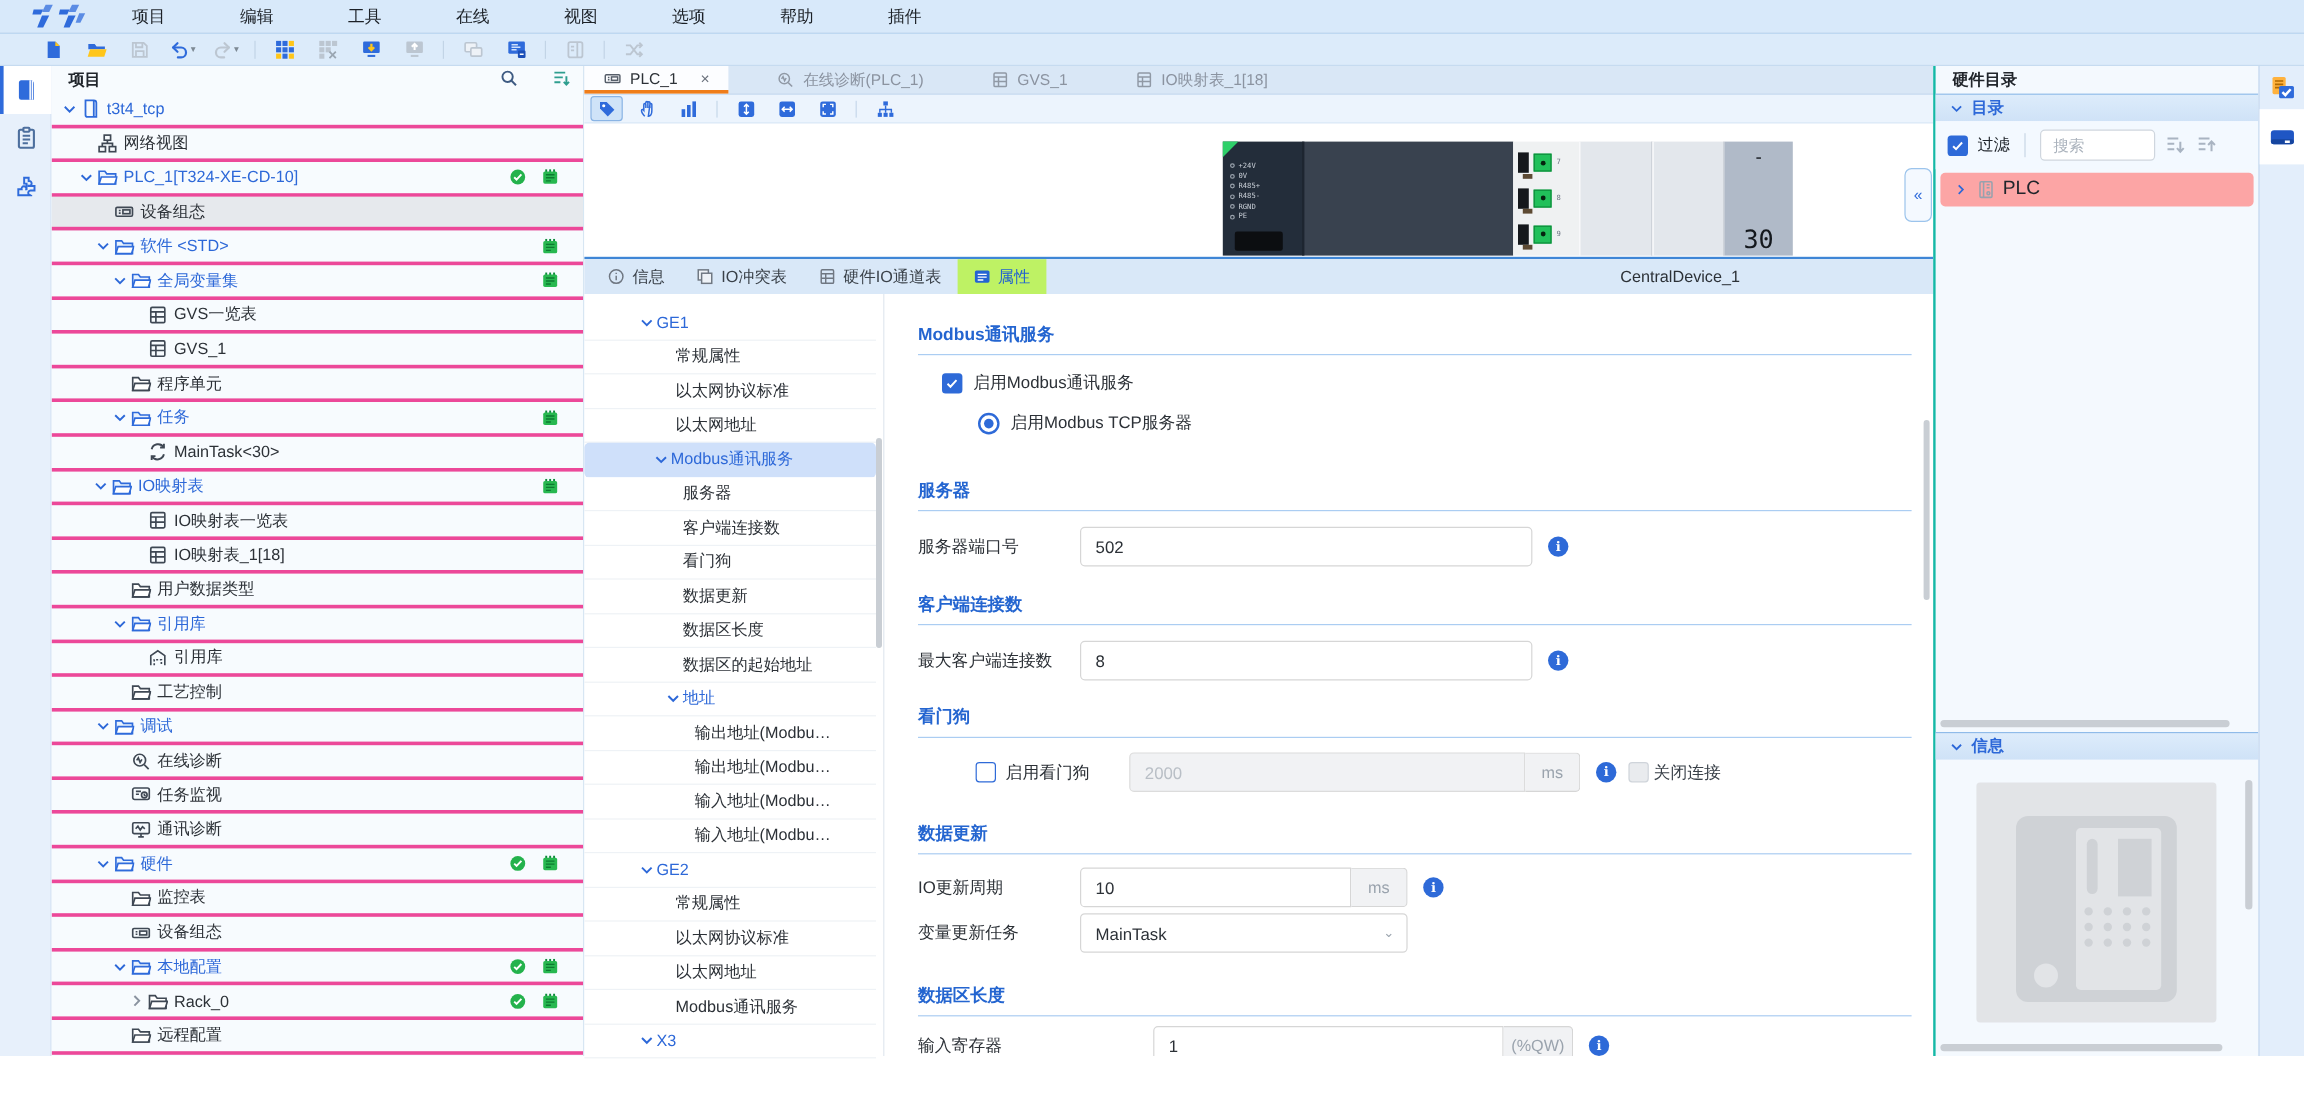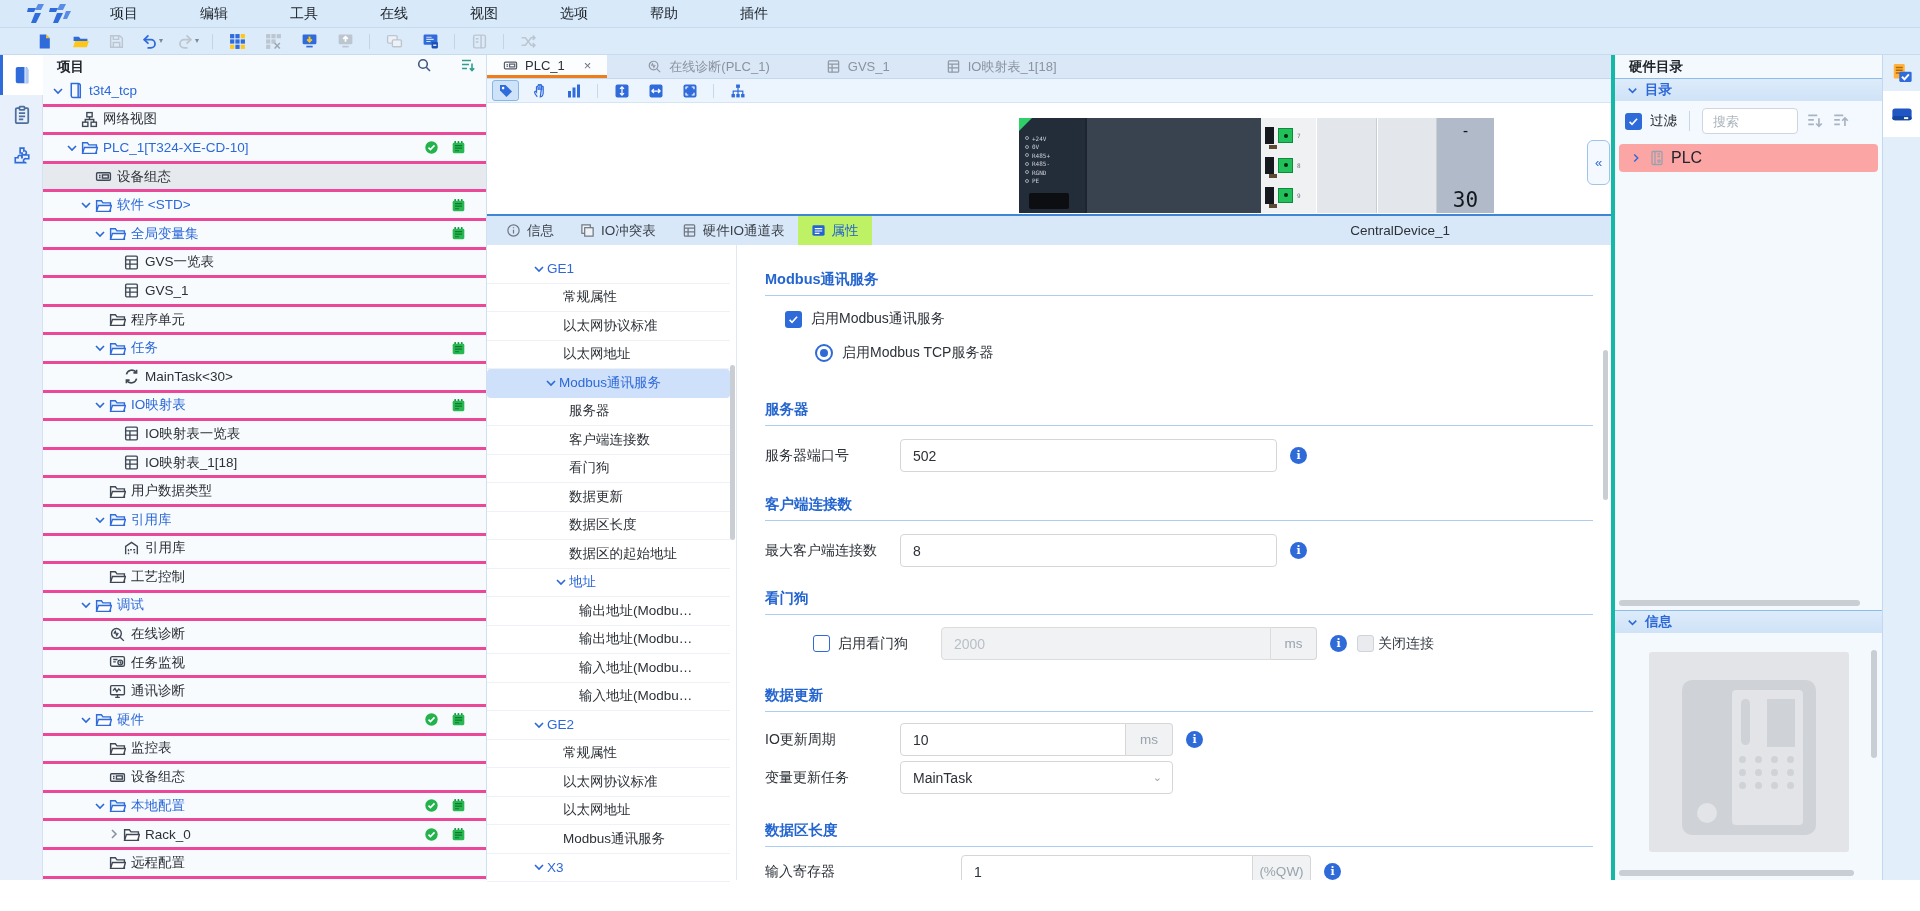--- a/index.html
+++ b/index.html
@@ -115,21 +115,21 @@
   .cb.off{background:#fff;border:1.5px solid #2e6ad8}
   .cb.dis{background:#e9ebee;border:1px solid #cfd4da}
   .radio{width:18px;height:18px;border-radius:50%;border:2px solid #2e6ad8;display:flex;align-items:center;justify-content:center;flex:none}
   .radio i{width:8px;height:8px;border-radius:50%;background:#2e6ad8}
   .sel-box{width:273px;height:33px;border:1px solid #d6d6d6;border-radius:4px;background:#fff;display:flex;
            align-items:center;padding:0 12px;font-size:14px;position:relative}
   .sel-box .arr{position:absolute;right:10px;color:#9aa3ad;font-size:11px}
   #content-thumb{position:absolute;right:3px;top:105px;width:5px;height:150px;background:#c9ced4;border-radius:3px}
 
   
-  #catalog{left:1611px;top:55px;width:271px;height:825px;background:#f4f9fe;border-left:4px solid #14b8a6;position:absolute}
+  #catalog{left:1611px;top:55px;width:271px;height:825px;background:#f4f9fe;border-left:2px solid #14b8a6;position:absolute}
   #c-head{height:23px;display:flex;align-items:center;padding-left:14px;font-size:13.5px;font-weight:bold;color:#20252b}
   .c-bar{height:23px;background:linear-gradient(#ddecfb,#cfe2f7);border-top:1px solid #8fbbe9;display:flex;
          align-items:center;padding-left:10px;gap:5px;color:#2d68d8;font-size:13.5px;font-weight:bold}
   .c-bar .chev{width:15px;height:15px;display:inline-flex;color:#2d68d8}
   #c-filter{height:40px;display:flex;align-items:center;padding:0 10px;gap:8px;background:#f3f9ff}
   #c-filter .lbl{font-size:13.5px;color:#20252b}
   #c-filter .vdiv{width:1px;height:20px;background:#c9d6e4;margin:0 4px}
   #c-search{width:96px;height:26px;border:1px solid #cfd6de;border-radius:4px;background:#fff;padding:0 10px;
             font-size:13px;font-family:inherit;outline:none}
   #c-search::placeholder{color:#aab2bc}
@@ -600,21 +600,21 @@
         <span class="ic">
           <svg viewBox="0 0 16 16" xmlns="http://www.w3.org/2000/svg">
             <g fill="none" stroke="#3f4854" stroke-width="1.5">
               <path d="M3.2 6A5.2 5.2 0 0 1 12.6 4.4M12.8 10a5.2 5.2 0 0 1-9.4 1.6"></path>
               <path d="M12.8 1.6v3h-3M3.2 14.4v-3h3"></path>
             </g>
           </svg>
         </span>
         <span>MainTask&lt;30&gt;</span>
       </div>
-      <div class="trow blue" style="padding-left: 49px;">
+      <div class="trow blue" style="padding-left: 33px;">
         <span class="chev" style="color: rgb(45, 104, 216);">
           <svg viewBox="0 0 16 16" xmlns="http://www.w3.org/2000/svg">
             <path d="M4 6l4 4 4-4" fill="none" stroke="currentColor" stroke-width="1.6"></path>
           </svg>
         </span>
         <span class="ic">
           <svg viewBox="0 0 16 16" xmlns="http://www.w3.org/2000/svg">
             <path d="M1.5 3.5h4.5l1.5 2h7v8h-13z" fill="#e9f2fd" stroke="#2f6bdb" stroke-width="1.3"></path>
             <path d="M1.5 13.5l1.7-5.5h12.3l-1.7 5.5z" fill="#fff" stroke="#2f6bdb" stroke-width="1.3"></path>
           </svg>

